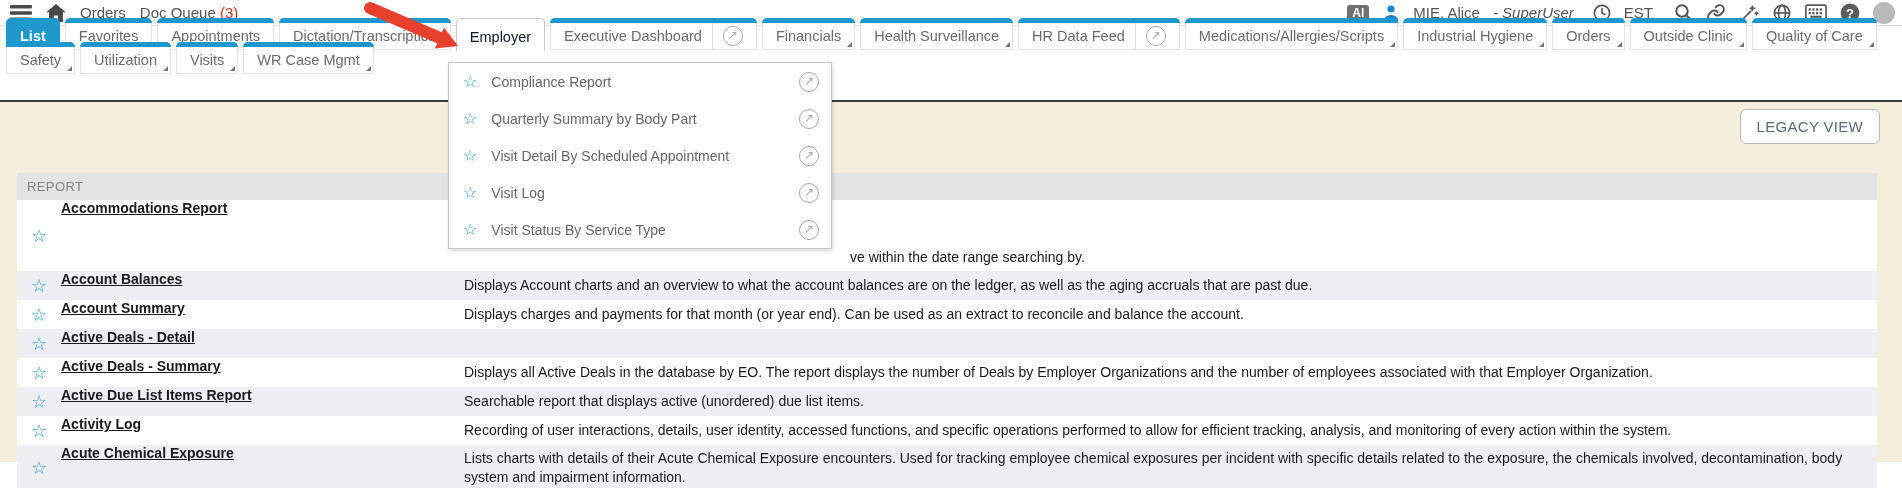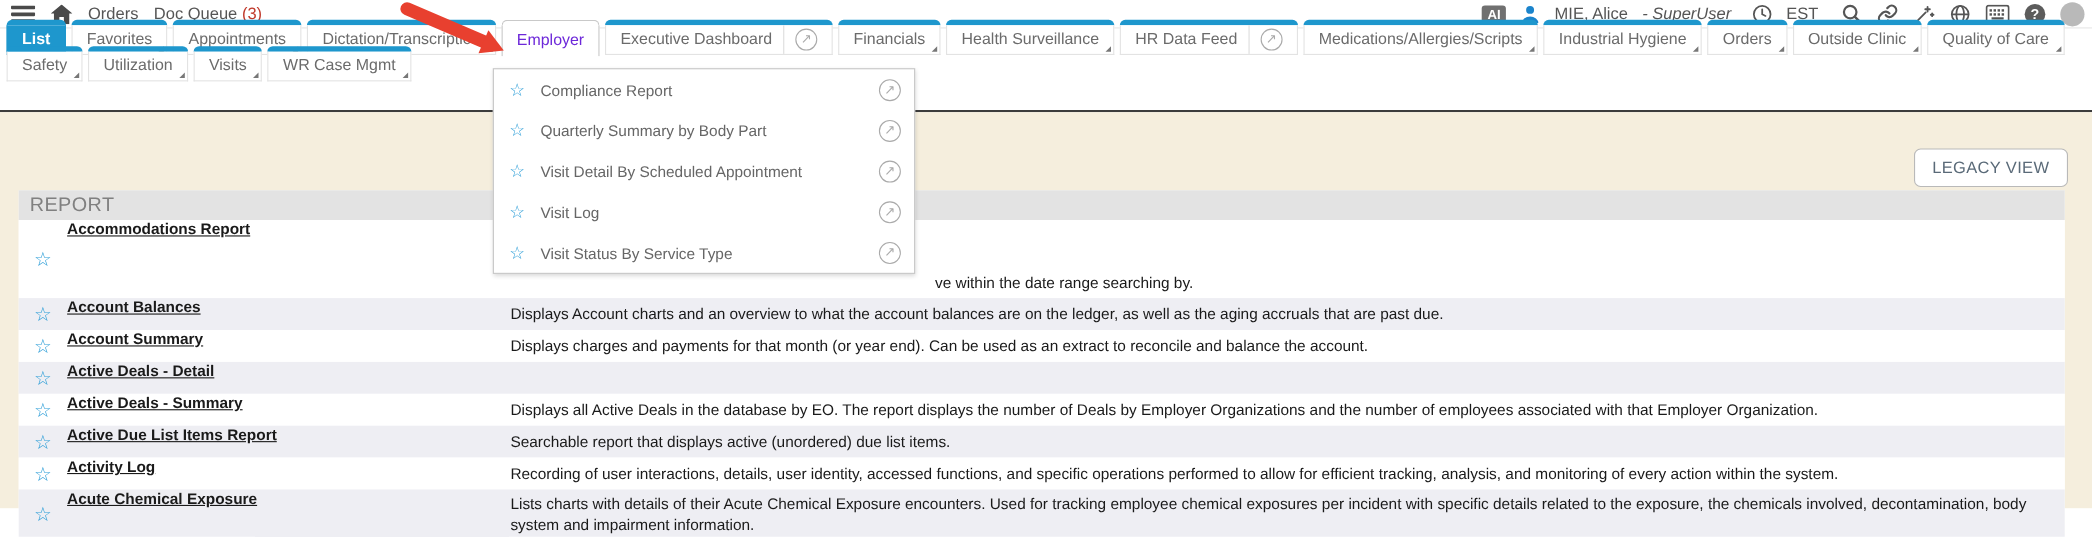--- a/index.html
+++ b/index.html
@@ -30,36 +30,36 @@
                    display:flex; align-items:center; padding:0 13px; font-size:14.5px;
                    color:#6b6b6b; white-space:nowrap; position:relative; }
   .tab:not(.active):not(.open):not(.external) .tab-body::after {
       content:""; position:absolute; right:2px; bottom:2px;
       border-left:5px solid transparent; border-bottom:5px solid #777; }
   .tab.active .tab-top { background:#1e97cd; }
   .tab.active .tab-body { background:#1e97cd; border-color:#1e97cd; color:#fff; font-weight:bold; }
   .tab.open { z-index:60; }
   .tab.open .tab-top { background:#fff; border:1px solid #c9c9c9; border-bottom:none; border-radius:5px 5px 0 0; }
   .tab.open .tab-body { border:1px solid #c9c9c9; border-top:none; border-bottom:none;
-                        color:#6d28d9; height:28px; margin-bottom:-1px; background:#fff; }
+                        color:#0f172a; height:28px; margin-bottom:-1px; background:#fff; }
   .tab-ext { display:flex; align-items:center; margin-left:10px; padding-left:10px;
              border-left:1px solid #ddd; height:100%; }
   .circ-arrow { width:20px; height:20px; border:1.5px solid #aaa; border-radius:50%;
                 color:#aaa; font-size:12px; line-height:17px; text-align:center; flex:none; }
   .substrip { height:22px; background:#fff; }
   .divider-line { height:2px; background:#3c3c3c; }
 
   
   .content { position:relative; background:#f5eedd; height:360px; }
-  .legacy-btn { position:absolute; top:33px; right:22px; background:#fff;
+  .legacy-btn { position:absolute; top:7px; right:22px; background:#fff;
                 border:1px solid #b9b9b9; border-radius:6px; color:#5a6a78;
                 font-size:15px; letter-spacing:.3px; padding:8px 16px; cursor:pointer;
                 font-family:"Liberation Sans", sans-serif; }
   .report-table { position:absolute; left:17px; top:71px; width:1860px; background:#fff; }
-  .thead { background:#e3e3e3; color:#808080; font-size:18px; letter-spacing:.4px;
+  .thead { background:#e3e3e3; color:#808080; font-size:13px; letter-spacing:.4px;
            height:27px; line-height:27px; padding-left:10px; }
   .trow { display:flex; min-height:29px; background:#fff; font-size:14px; color:#1a1a1a; }
   .trow.stripe { background:#eeeef3; }
   .cell-star { width:44px; flex:none; display:flex; align-items:center; justify-content:center; }
   .row-star { color:#2f9fd8; font-size:18px; line-height:1; cursor:pointer; }
   .cell-name { width:391px; flex:none; display:flex; align-items:flex-start;font-weight:bold; }
   .cell-name a { color:#1a1a1a; text-decoration:underline; cursor:pointer; }
   .cell-desc { flex:1; display:flex; align-items:center; padding:4px 20px 4px 12px; line-height:19px; }
   .cell-desc.offset { padding-left:398px;margin-top:44px; }
 

